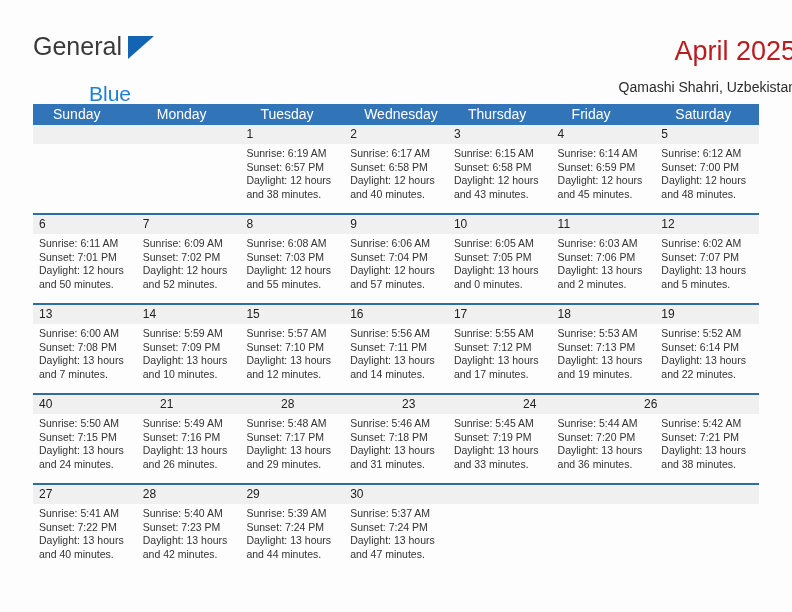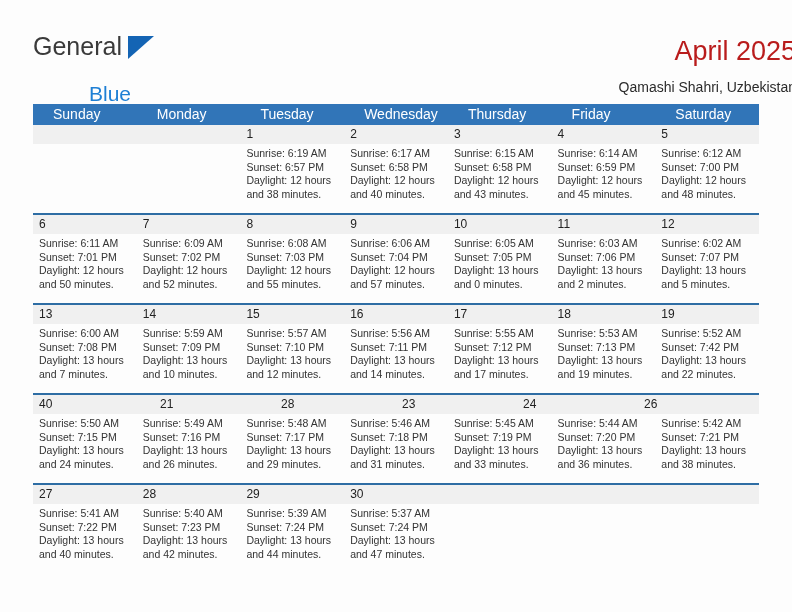--- a/index.html
+++ b/index.html
@@ -321,21 +321,21 @@
               <div class="cell-line">and 17 minutes.</div>
             </div>
             <div class="cell">
               <div class="cell-line">Sunrise: 5:53 AM</div>
               <div class="cell-line">Sunset: 7:13 PM</div>
               <div class="cell-line">Daylight: 13 hours</div>
               <div class="cell-line">and 19 minutes.</div>
             </div>
             <div class="cell">
               <div class="cell-line">Sunrise: 5:52 AM</div>
-              <div class="cell-line">Sunset: 7:42 PM</div>
+              <div class="cell-line">Sunset: 6:14 PM</div>
               <div class="cell-line">Daylight: 13 hours</div>
               <div class="cell-line">and 22 minutes.</div>
             </div>
           </div>
         </div>
         <div class="week">
           <div class="week-daynums">
             <div class="daynum">40</div>
             <div class="daynum">21</div>
             <div class="daynum">28</div>

